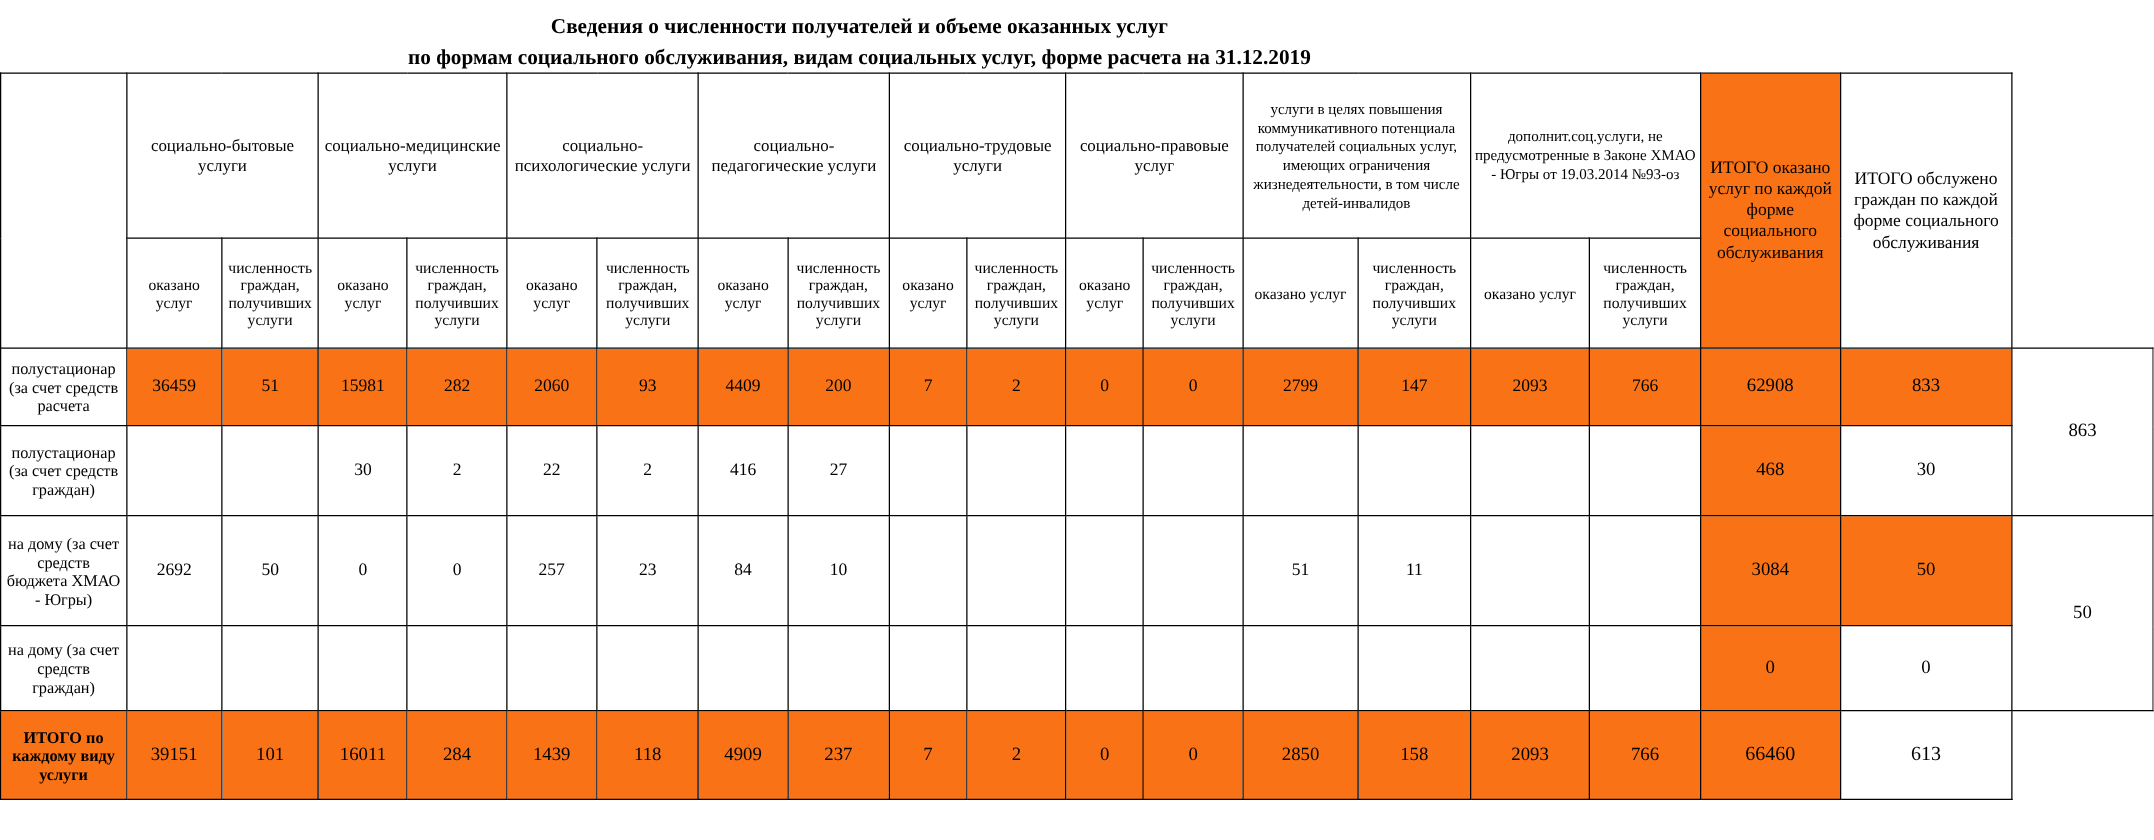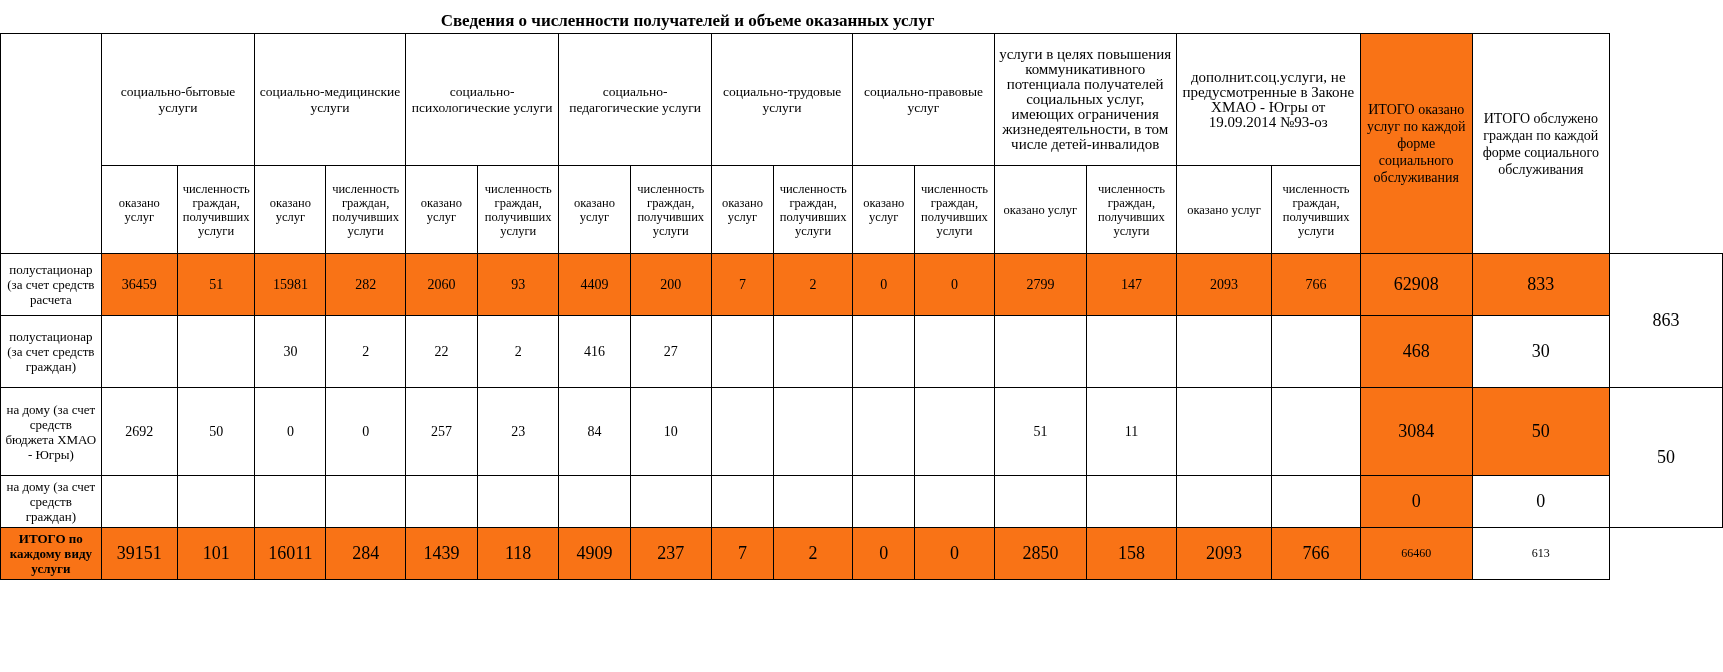--- a/index.html
+++ b/index.html
@@ -43,21 +43,21 @@
     overflow: hidden;
     word-wrap: break-word;
   }
   
   .grp {
     font-size: 13.5px;
     line-height: 16px;
     height: 132px;
   }
   .grp.small {
-    font-size: 15px;
+    font-size: 12px;
     line-height: 15px;
   }
   .sub {
     font-size: 12.5px;
     line-height: 14px;
     height: 88px;
   }
   .corner { border: 1px solid #000; }
   .rowlabel {
     text-align: left;
@@ -71,36 +71,37 @@
   .totalhdr {
     font-weight: bold;
     font-size: 14px;
     line-height: 17px;
   }
   .totalhdr2 {
     font-weight: bold;
     font-size: 14px;
     line-height: 17px;
   }
-  .bigval { font-weight: bold; font-size: 12px; }
-  .midval { font-size: 18px; }
+  .bigval { font-weight: bold; font-size: 16px; }
+  .midval { font-size: 15px; }
   .datacell { font-size: 14px; }
   .r1 { height: 62px; }
   .r2 { height: 72px; }
   .r3 { height: 88px; }
-  .r4 { height: 52px; }
-  .r5 { height: 52px; }
+  .r4 { height: 68px; }
+  .r5 { height: 71px; }
 </style>
 </head>
 <body>
 
 <div id="page">
 
   <div id="title-block">
     <span class="tline">Сведения о численности получателей и объеме оказанных услуг</span>
+    <span class="tline">по формам социального обслуживания, видам социальных услуг, форме расчета на 31.12.2019</span>
   </div>
 
   <table class="grid">
     <colgroup>
       <col style="width:99px">
       <col style="width:75px">
         <col style="width:76px">
       <col style="width:70px">
         <col style="width:78px">
       <col style="width:71px">
@@ -123,21 +124,21 @@
 
       <tr>
         <td class="corner" rowspan="2"></td>
         <td class="grp" colspan="2">социально-бытовые услуги</td>
         <td class="grp" colspan="2">социально-медицинские услуги</td>
         <td class="grp" colspan="2">социально-психологические услуги</td>
         <td class="grp" colspan="2">социально-педагогические услуги</td>
         <td class="grp" colspan="2">социально-трудовые услуги</td>
         <td class="grp" colspan="2">социально-правовые услуг</td>
         <td class="grp small" colspan="2">услуги в целях повышения коммуникативного потенциала получателей социальных услуг, имеющих ограничения жизнедеятельности, в том числе детей-инвалидов</td>
-        <td class="grp small" colspan="2">дополнит.соц.услуги, не предусмотренные в Законе ХМАО - Югры от 19.09.2014 №93-оз</td>
+        <td class="grp small" colspan="2">дополнит.соц.услуги, не предусмотренные в Законе ХМАО - Югры от 19.03.2014 №93-оз</td>
         <td class="totalhdr shade" rowspan="2">ИТОГО оказано услуг по каждой форме социального обслуживания</td>
         <td class="totalhdr2" rowspan="2">ИТОГО обслужено граждан  по каждой форме социального обслуживания</td>
         <td rowspan="2" style="border:none"></td>
       </tr>
 
       <tr>
         <td class="sub">оказано услуг</td>
         <td class="sub">численность граждан, получивших услуги</td>
         <td class="sub">оказано услуг</td>
         <td class="sub">численность граждан, получивших услуги</td>

